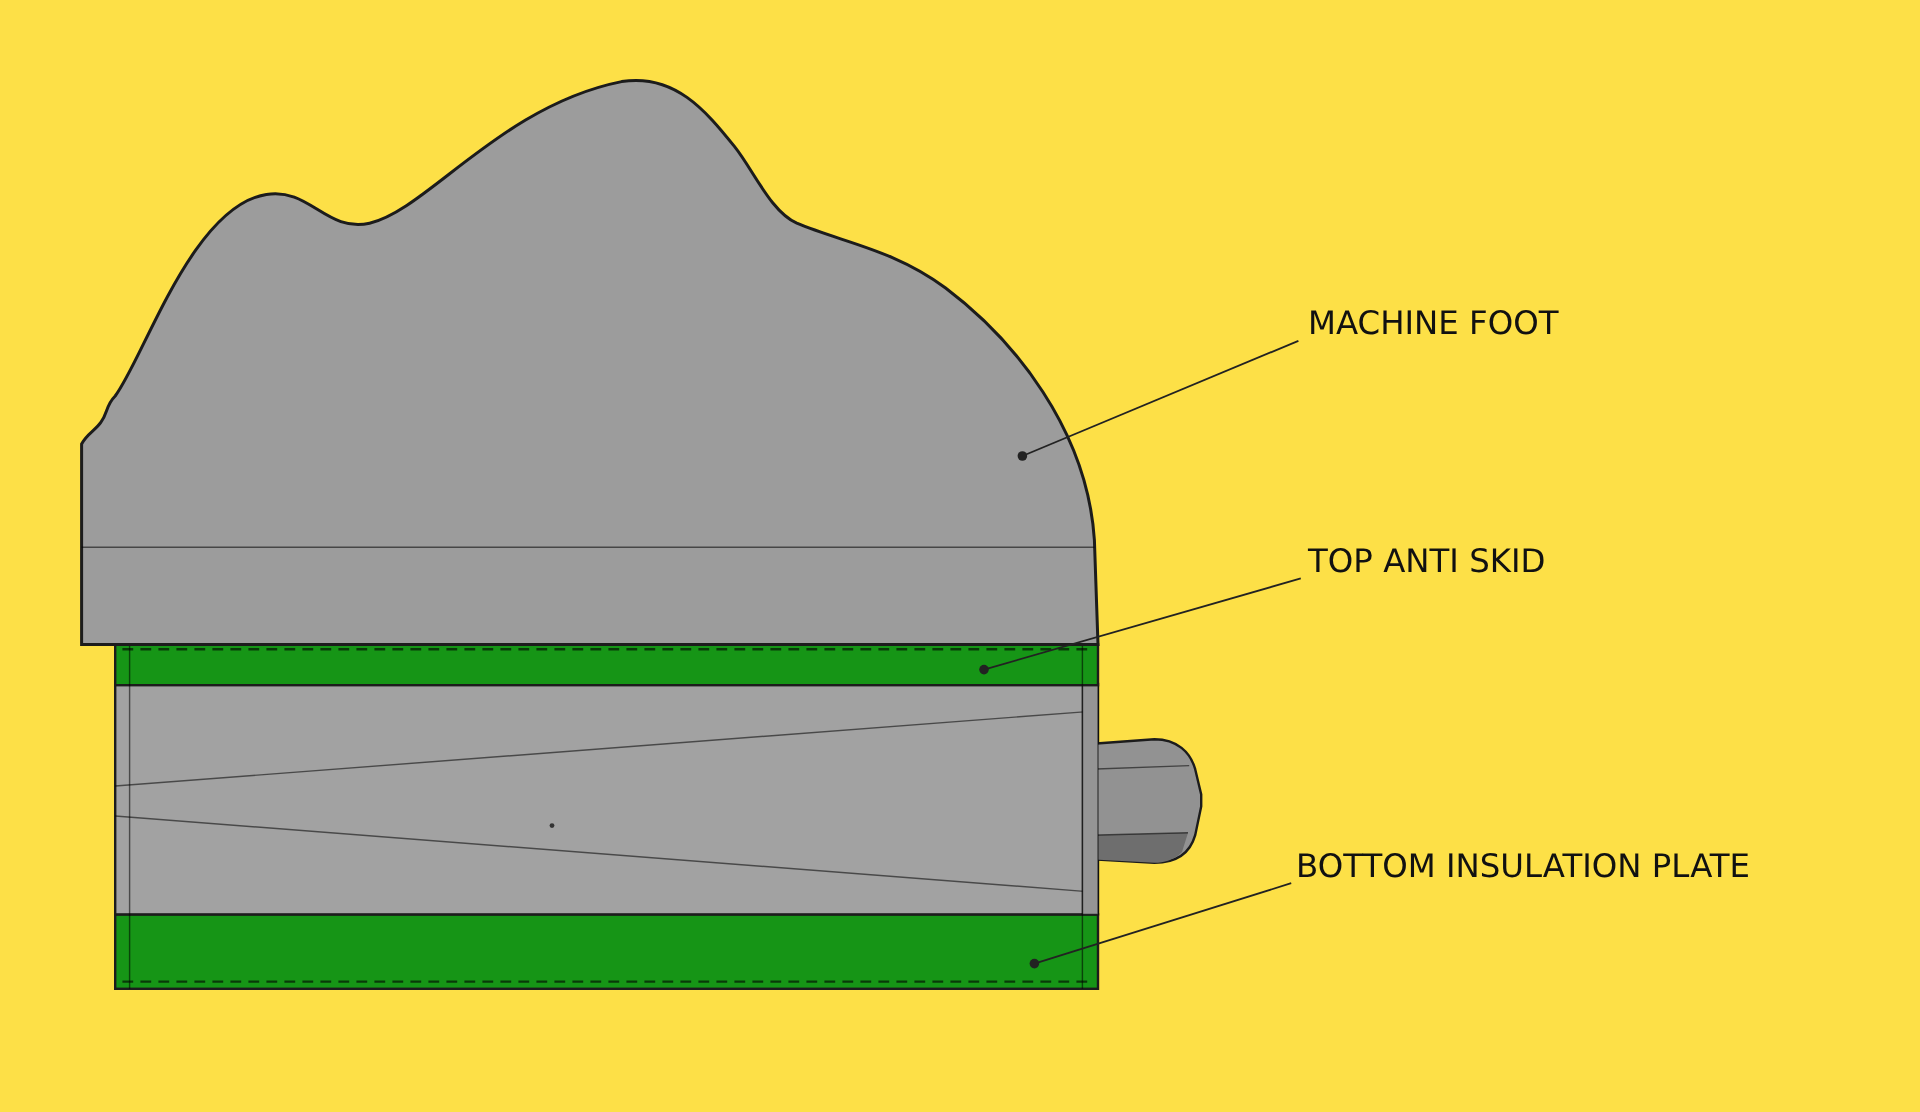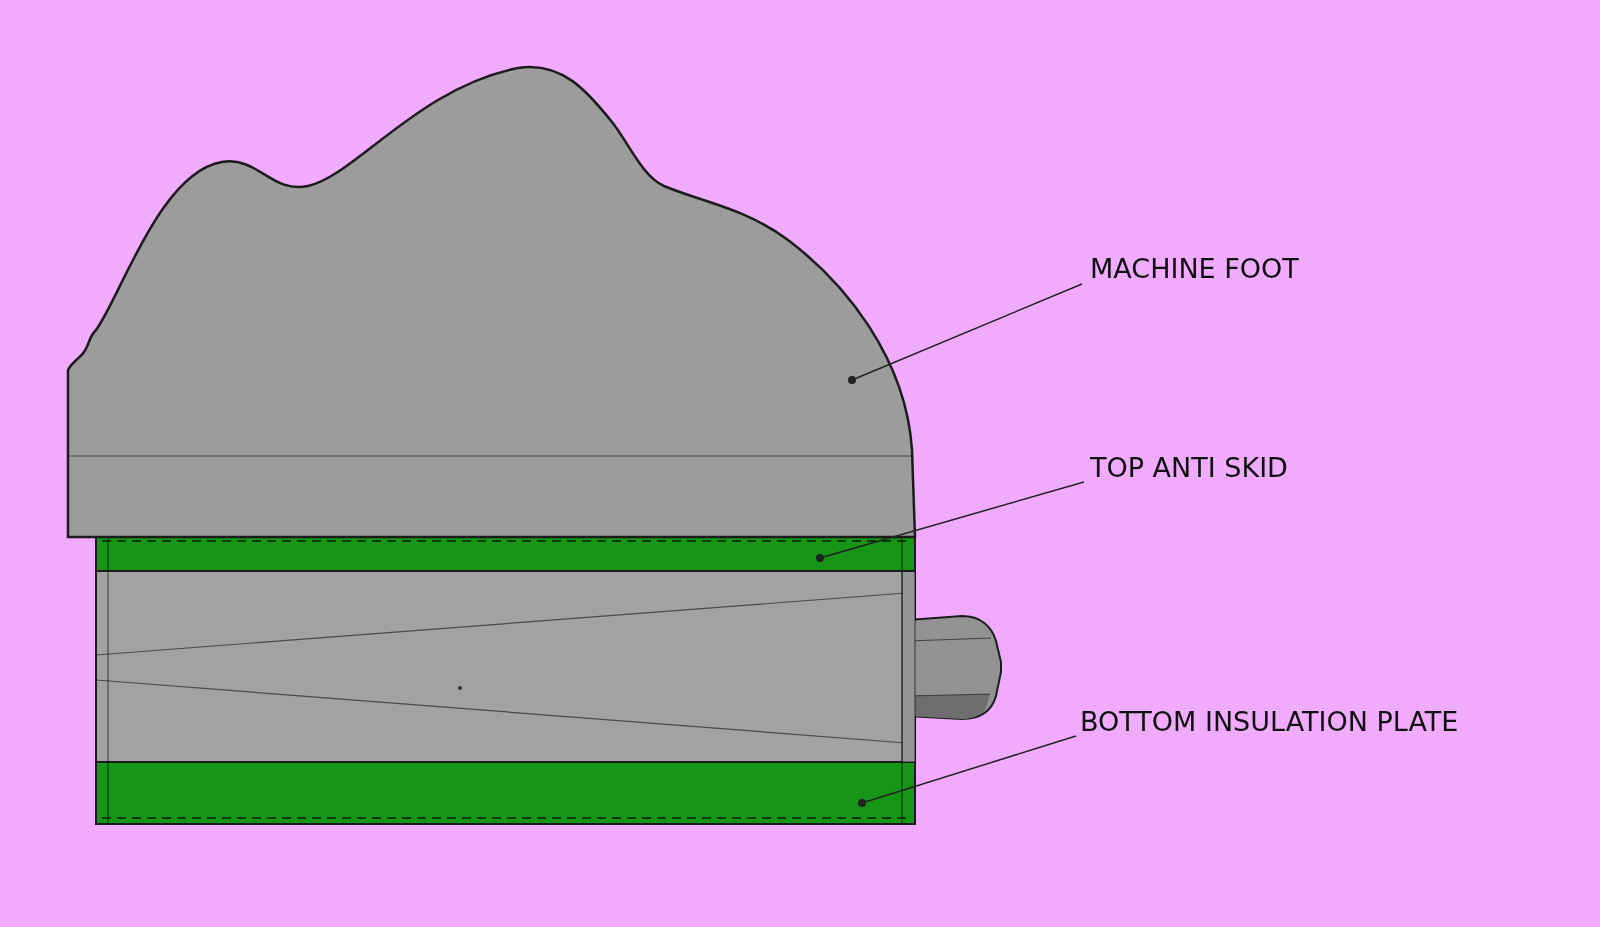--- a/index.html
+++ b/index.html
@@ -5,21 +5,21 @@
   html, body {
     margin: 0;
     padding: 0;
     background: #ffffff;
     font-family: "DejaVu Sans", "Liberation Sans", sans-serif;
   }
   .canvas {
     position: relative;
     width: 1600px;
     height: 927px;
-    background: #f0abfc;
+    background: #fde047;
     overflow: hidden;
   }
   svg { display: block; }
   .outline-heavy { stroke: #1c1c1c; stroke-width: 2.5; }
   .outline { stroke: #1c1c1c; stroke-width: 2; }
   .outline-thin { stroke: rgba(0,0,0,0.55); stroke-width: 1.2; }
   .leader { stroke: #222222; stroke-width: 1.5; fill: none; }
   .leader-dot { fill: #222222; stroke: none; }
   .part-label {
     font-family: "DejaVu Sans", "Liberation Sans", sans-serif;

